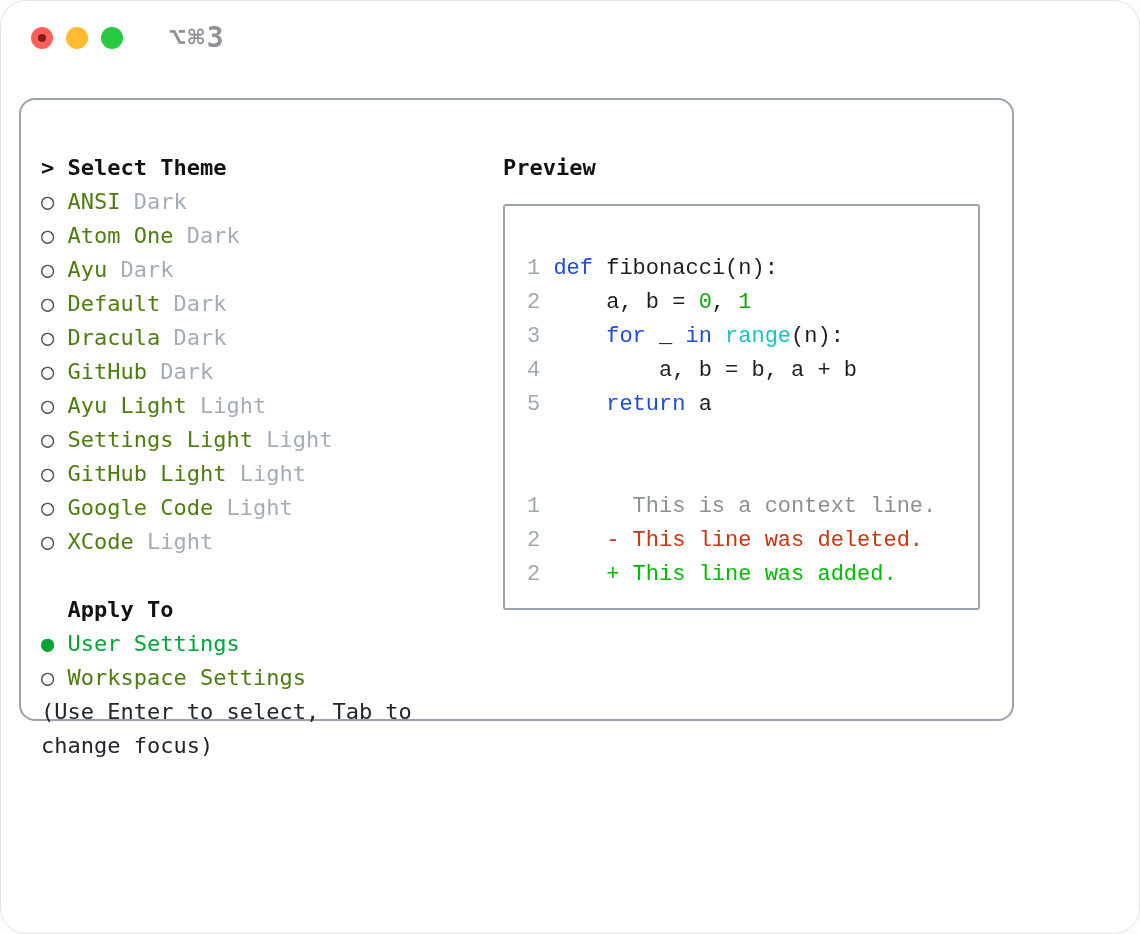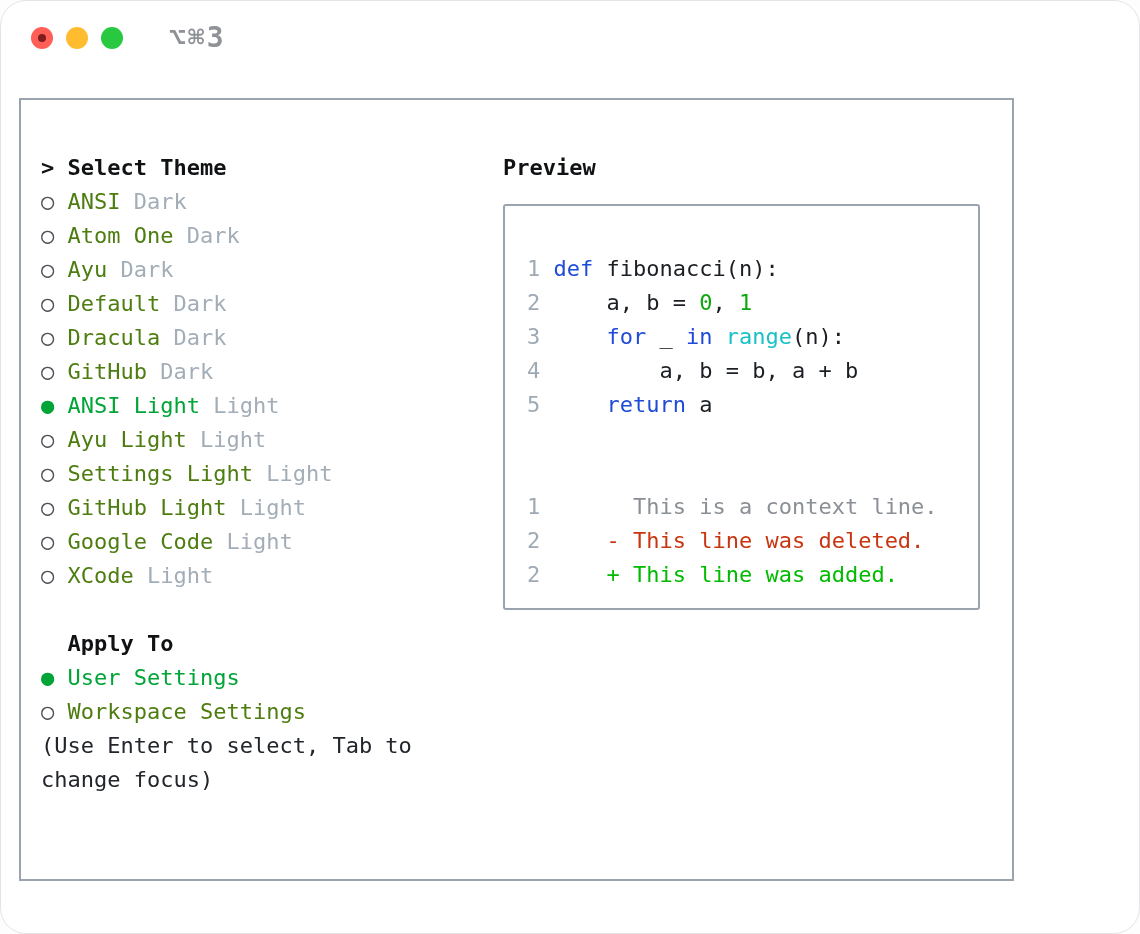--- a/index.html
+++ b/index.html
@@ -15,36 +15,36 @@
   .window{position:absolute;inset:0;background:#ffffff;border-radius:26px;border:1px solid #e4e4e6;overflow:hidden;}
   
   .traffic{position:absolute;top:26px;left:30px;display:flex;gap:13px;}
   .tl{width:22px;height:22px;border-radius:50%;position:relative;cursor:default;}
   .tl-red{background:#ff5f57;}
   .tl-red::after{content:"";position:absolute;left:7px;top:7px;width:8px;height:8px;border-radius:50%;background:#7d1d1d;}
   .tl-yellow{background:#febc2e;}
   .tl-green{background:#28c840;}
   .win-title{position:absolute;left:168px;top:20px;font-size:28px;font-weight:700;color:var(--title-gray);letter-spacing:2px;}
   
-  .panel{position:absolute;left:18px;top:97px;width:995px;height:783px;border:2px solid var(--border);border-radius:0;background:#fff;}
+  .panel{position:absolute;left:18px;top:97px;width:995px;height:623px;border:2px solid var(--border);border-radius:16px;background:#fff;}
   .col{position:absolute;top:51px;}
   .left-col{left:20px;width:440px;}
   .right-col{left:482px;width:492px;}
   .row{height:34px;line-height:34px;font-size:22px;white-space:pre;color:var(--text-dark);}
   .hdr{font-weight:700;color:#101214;}
   .cursor{font-weight:700;color:#101214;}
   .radio{color:var(--radio-gray);}
   .radio.sel{color:var(--accent-green);}
   .t-name{color:#4d7c0f;}
   .t-name.sel{color:var(--accent-green);}
   .t-variant{color:var(--muted);}
   .apply-block{margin-top:34px;}
   .hint{color:var(--hint);}
   
-  .preview-box{margin-top:19px;width:477px;height:406px;border:2px solid var(--border);border-radius:3px;padding:46px 0 0 22px;overflow:hidden;background:#fff;}
+  .preview-box{margin-top:19px;width:477px;height:406px;border:2px solid var(--border);border-radius:3px;padding:46px 0 0 22px;overflow:hidden;background:#fff;font-family:Liberation Mono, monospace;}
   .pline{height:34px;line-height:34px;font-size:22px;white-space:pre;}
   .tk-num{color:var(--num-gray);}
   .tk-kw{color:var(--kw-blue);}
   .tk-green{color:var(--lit-green);}
   .tk-cyan{color:var(--cyan);}
   .tk-plain{color:#1b1f24;}
   .tk-ctx{color:var(--ctx-gray);margin-top:40px;}
   .tk-del{color:var(--del-red);}
   .tk-add{color:var(--add-green);}
 </style>
@@ -65,21 +65,20 @@
     <div class="col left-col">
       <div class="row"><span class="cursor">&gt; </span><span class="hdr">Select Theme</span></div>
 
       <div id="theme-list">
           <div class="row"><span class="radio">○ </span><span class="t-name">ANSI</span><span class="t-variant"> Dark</span></div>
           <div class="row"><span class="radio">○ </span><span class="t-name">Atom One</span><span class="t-variant"> Dark</span></div>
           <div class="row"><span class="radio">○ </span><span class="t-name">Ayu</span><span class="t-variant"> Dark</span></div>
           <div class="row"><span class="radio">○ </span><span class="t-name">Default</span><span class="t-variant"> Dark</span></div>
           <div class="row"><span class="radio">○ </span><span class="t-name">Dracula</span><span class="t-variant"> Dark</span></div>
           <div class="row"><span class="radio">○ </span><span class="t-name">GitHub</span><span class="t-variant"> Dark</span></div>
-          <div class="row"><span class="radio sel">● </span><span class="t-name sel">ANSI Light</span><span class="t-variant"> Light</span></div>
           <div class="row"><span class="radio">○ </span><span class="t-name">Ayu Light</span><span class="t-variant"> Light</span></div>
           <div class="row"><span class="radio">○ </span><span class="t-name">Settings Light</span><span class="t-variant"> Light</span></div>
           <div class="row"><span class="radio">○ </span><span class="t-name">GitHub Light</span><span class="t-variant"> Light</span></div>
           <div class="row"><span class="radio">○ </span><span class="t-name">Google Code</span><span class="t-variant"> Light</span></div>
           <div class="row"><span class="radio">○ </span><span class="t-name">XCode</span><span class="t-variant"> Light</span></div>
         </div>
 
       <div class="apply-block">
         <div class="row"><span>  </span><span class="hdr">Apply To</span></div>
         <div id="apply-list">

